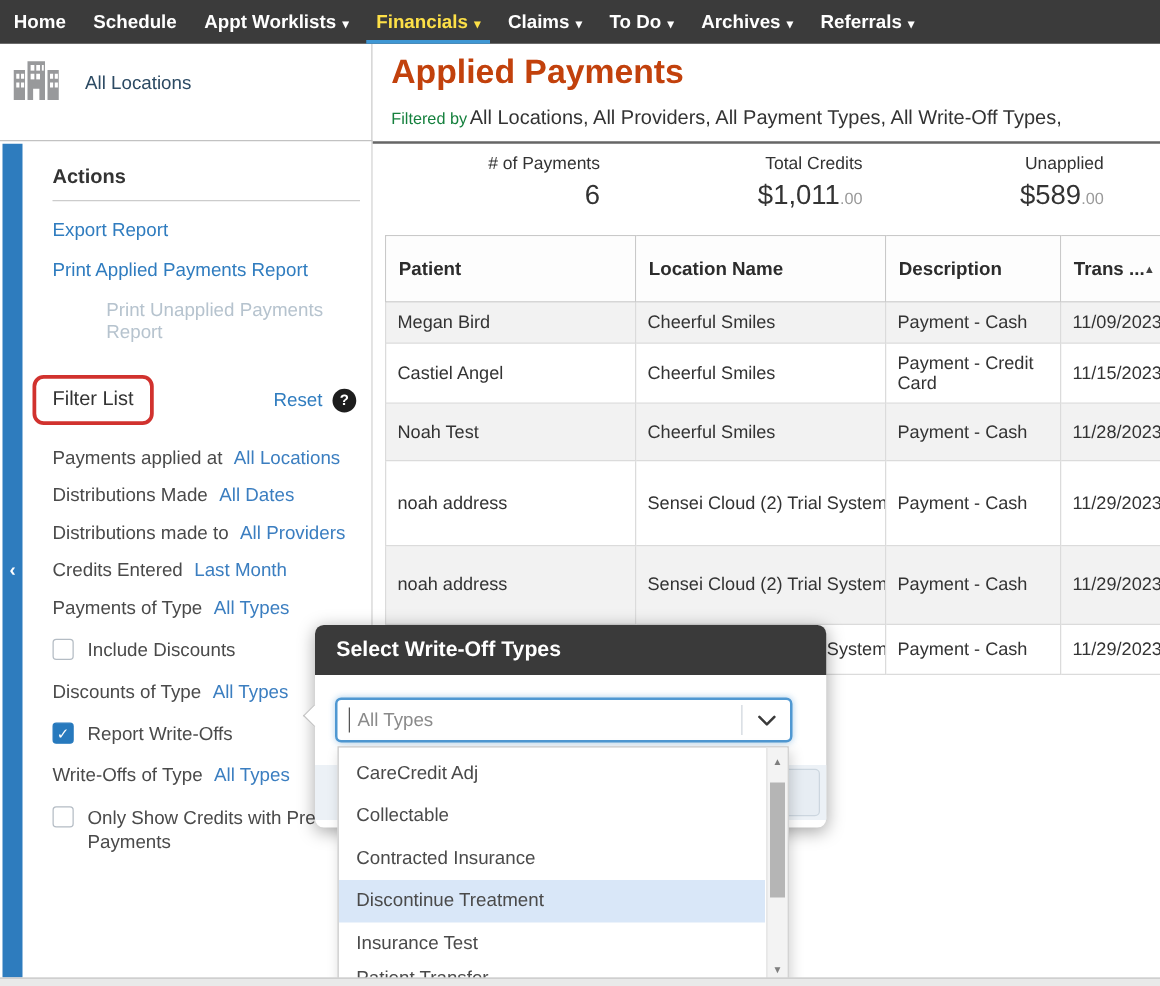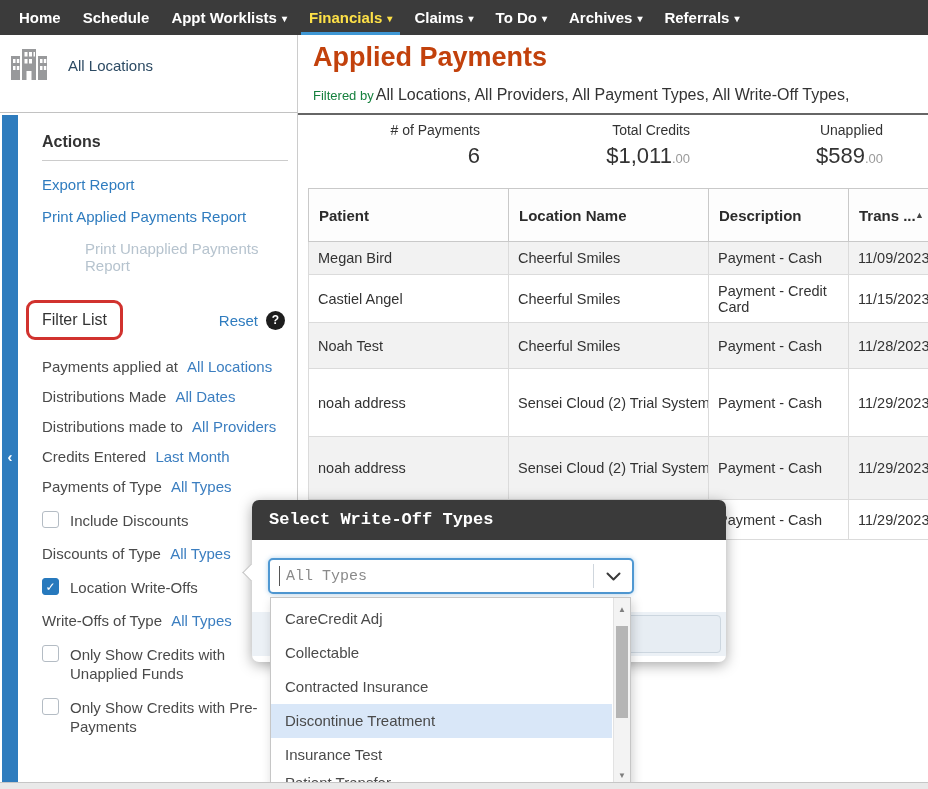--- a/index.html
+++ b/index.html
@@ -4,21 +4,21 @@
 <style>
   * { box-sizing: border-box; }
   html,body { margin:0; padding:0; }
   body {
     width:928px; height:789px; position:relative; overflow:hidden;
     font-family:"Liberation Sans", sans-serif; background:#fff;
   }
 
   
   .topnav { position:absolute; top:0; left:0; right:0; height:35px; background:#3b3b3b;
-            display:flex; align-items:stretch; padding-left:8px; z-index:10; }
+            display:flex; align-items:stretch; z-index:10; }
   .nav-item { color:#fff; font-size:15px; font-weight:600; display:flex; align-items:center;
               gap:5px; padding:0 11px; position:relative; cursor:pointer; white-space:nowrap; }
   .nav-item .caret { font-size:10px; margin-top:2px; }
   .nav-item.active { color:#fde047; }
   .nav-item.active::after { content:""; position:absolute; left:3px; right:3px; bottom:0;
                             height:3px; background:#3f97d4; }
 
   
   .header-band { position:absolute; top:35px; left:0; right:0; height:78px; background:#fff; }
   .loc { position:absolute; left:10px; top:12px; display:flex; align-items:center; gap:20px; }
@@ -79,22 +79,22 @@
   .grid tbody tr:nth-child(2) td { height:48px; }
   .grid tbody tr:nth-child(3) td { height:46px; }
   .grid tbody tr:nth-child(4) td { height:68px; }
   .grid tbody tr:nth-child(5) td { height:63px; }
   .grid tbody tr:nth-child(6) td { height:40px; }
   .cell-loc { white-space:nowrap; }
   .cell-date { white-space:nowrap; font-size:14px; }
   .sort-arrow { position:absolute; left:66px; top:50%; transform:translateY(-50%); font-size:9px; color:#444; }
 
   
-  .modal { position:absolute; left:252px; top:500px; width:474px; height:162px; z-index:20;
-           background:#fff; border-radius:7px; box-shadow:0 3px 14px rgba(0,0,0,.35);font-family:Liberation Mono, monospace; }
+  .modal { position:absolute; left:252px; top:500px; width:409px; height:162px; z-index:20;
+           background:#fff; border-radius:7px; box-shadow:0 3px 14px rgba(0,0,0,.35); }
   .modal-header { height:40px; background:#3a3a3a; border-radius:7px 7px 0 0; color:#fff;
                   font-size:17px; font-weight:700; line-height:40px; padding-left:17px; }
   .modal-footer { position:absolute; left:0; right:0; top:112px; height:44px; background:#ecf1f6; }
   .footer-btn { position:absolute; right:5px; top:3px; width:130px; height:38px; background:#e7edf3;
                 border:1px solid #ccd6df; border-radius:4px; }
   .caret-left { position:absolute; left:-7px; top:66px; width:13px; height:13px; background:#fff;
                 transform:rotate(45deg); border-left:1px solid #c4c4c4; border-bottom:1px solid #c4c4c4; }
   .combo { position:absolute; left:16px; top:58px; width:366px; height:36px; border:2px solid #4f98d2;
            border-radius:5px; box-shadow:0 0 5px rgba(79,152,210,.45); background:#fff;
            display:flex; align-items:center; cursor:text; }
@@ -234,32 +234,28 @@
       <span class="check-label">Include Discounts</span>
     </div>
 
     <div class="filter-row">
       <span class="filter-label">Discounts of Type</span>
       <span class="filter-value">All Types</span>
     </div>
 
     <div class="check-row">
       <span class="checkbox checked">✓</span>
-      <span class="check-label">Location Write-Offs</span>
+      <span class="check-label">Report Write-Offs</span>
     </div>
 
     <div class="filter-row">
       <span class="filter-label">Write-Offs of Type</span>
       <span class="filter-value">All Types</span>
     </div>
 
-    <div class="check-row">
-      <span class="checkbox"></span>
-      <span class="check-label">Only Show Credits with Unapplied Funds</span>
-    </div>
 
     <div class="check-row">
       <span class="checkbox"></span>
       <span class="check-label">Only Show Credits with Pre-Payments</span>
     </div>
   </div>
 </div>
 
 <div class="main">
   <div class="summary">

